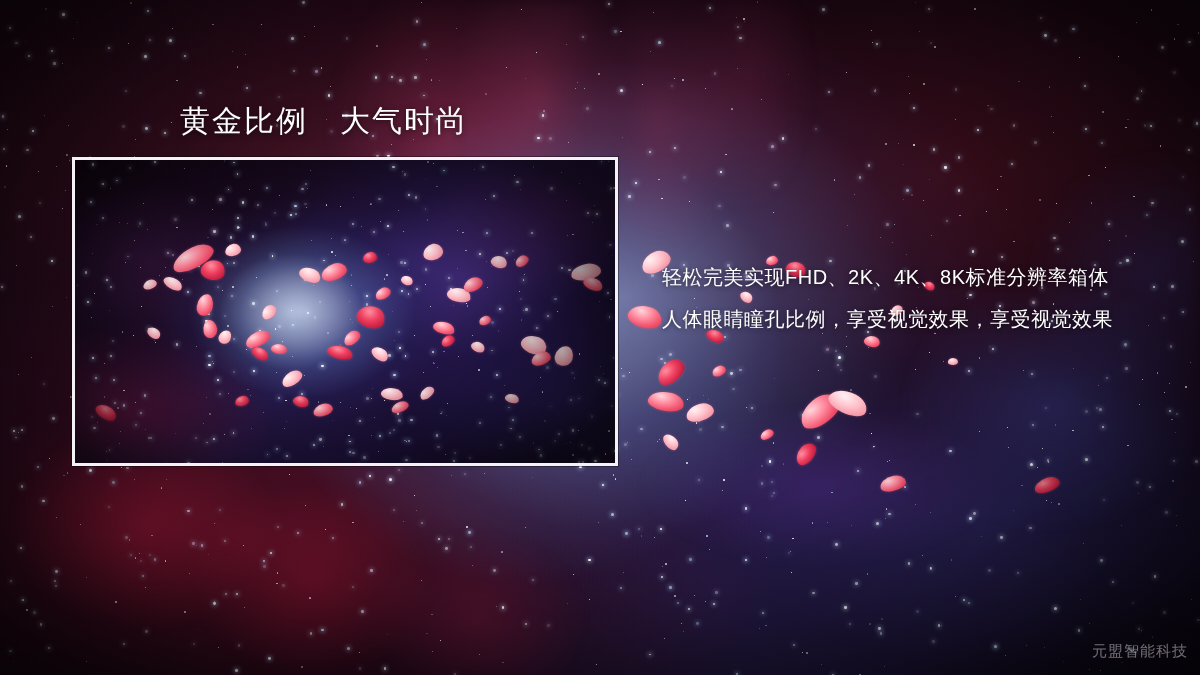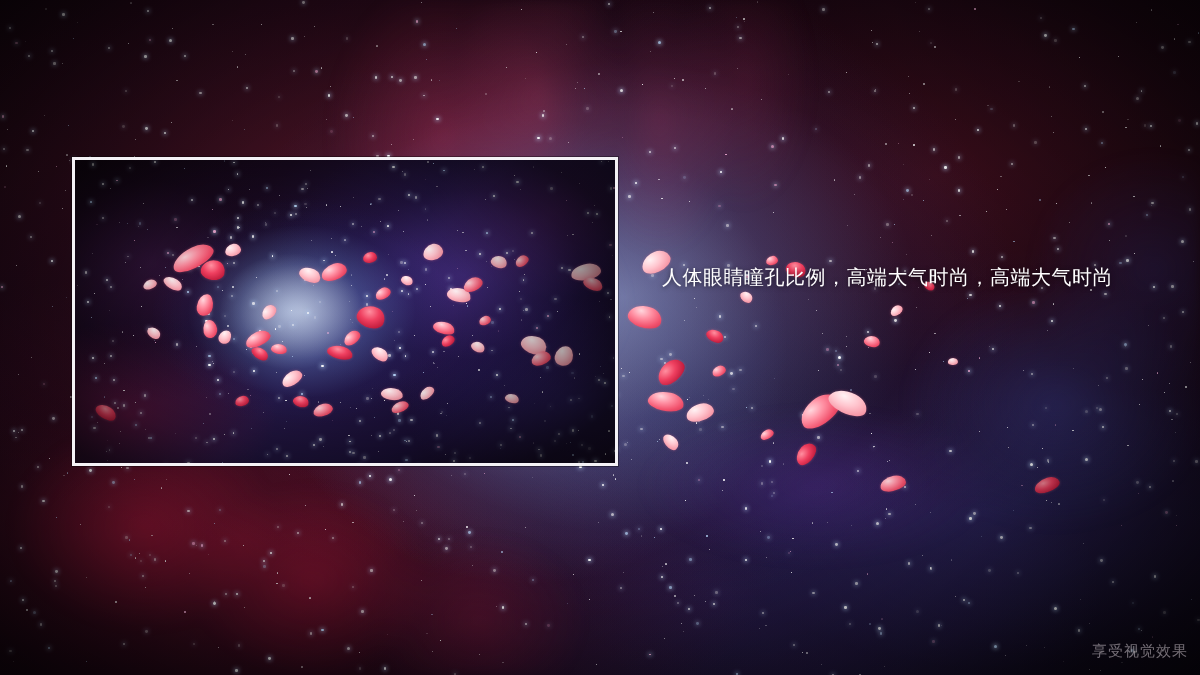--- a/index.html
+++ b/index.html
@@ -1545,20 +1545,22 @@
         <div class="petal pale" style="left: 496px; top: 104px; width: 30px; height: 16px; transform: rotate(-8deg);"></div>
         <div class="petal" style="left: 508px; top: 118px; width: 20px; height: 12px; transform: rotate(26deg);"></div>
         <div class="petal pale" style="left: 344px; top: 228px; width: 16px; height: 10px; transform: rotate(-36deg);"></div>
         <div class="petal pale" style="left: 430px; top: 234px; width: 14px; height: 9px; transform: rotate(18deg);"></div>
         <div class="petal deep" style="left: 160px; top: 236px; width: 14px; height: 10px; transform: rotate(-12deg);"></div>
         <div class="petal deep" style="left: 20px; top: 246px; width: 22px; height: 13px; transform: rotate(34deg);"></div>
       </div>
     <div class="panel-vig"></div>
   </div>
 
+  <div id="slide-title">黄金比例　大气时尚</div>
 
   <div id="body-copy">
-    <div class="line">人体眼睛瞳孔比例，高端大气时尚，高端大气时尚</div>
+    <div class="line">轻松完美实现FHD、2K、4K、8K标准分辨率箱体</div>
+    <div class="line">人体眼睛瞳孔比例，享受视觉效果，享受视觉效果</div>
   </div>
 
-  <div id="watermark">享受视觉效果</div>
+  <div id="watermark">元盟智能科技</div>
 
 </div>
 
 </body></html>

